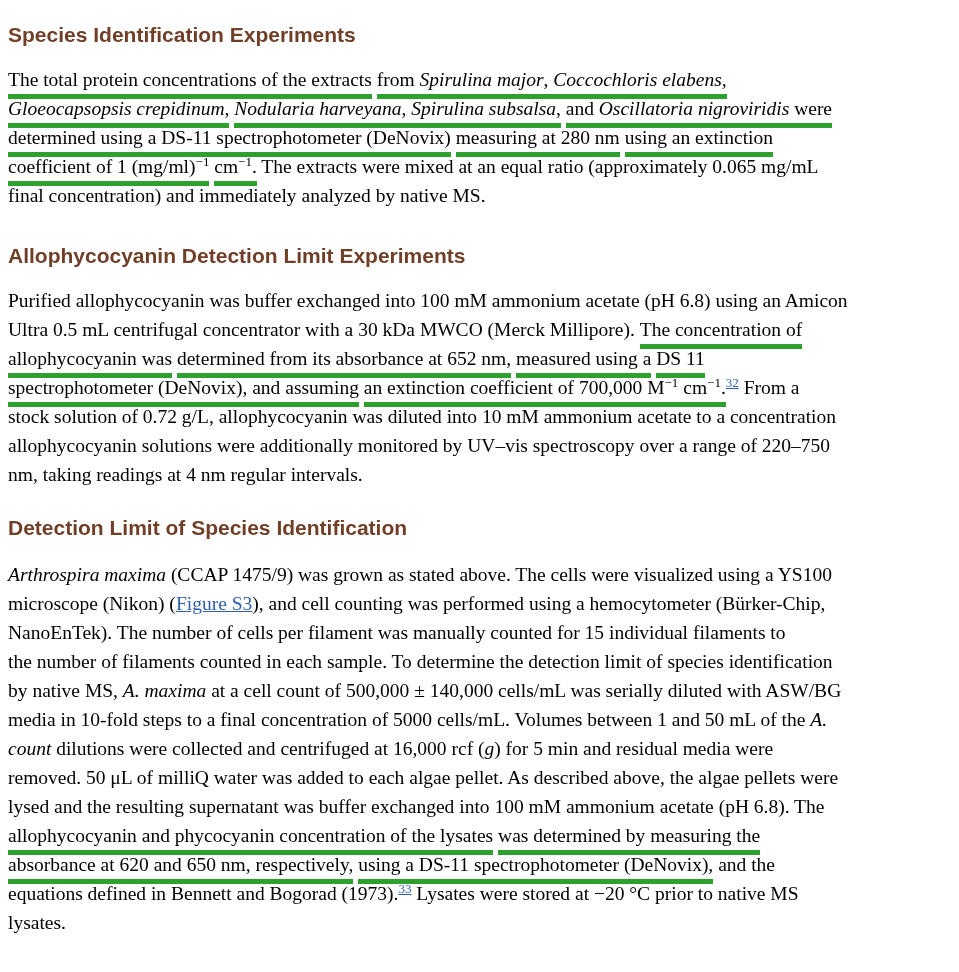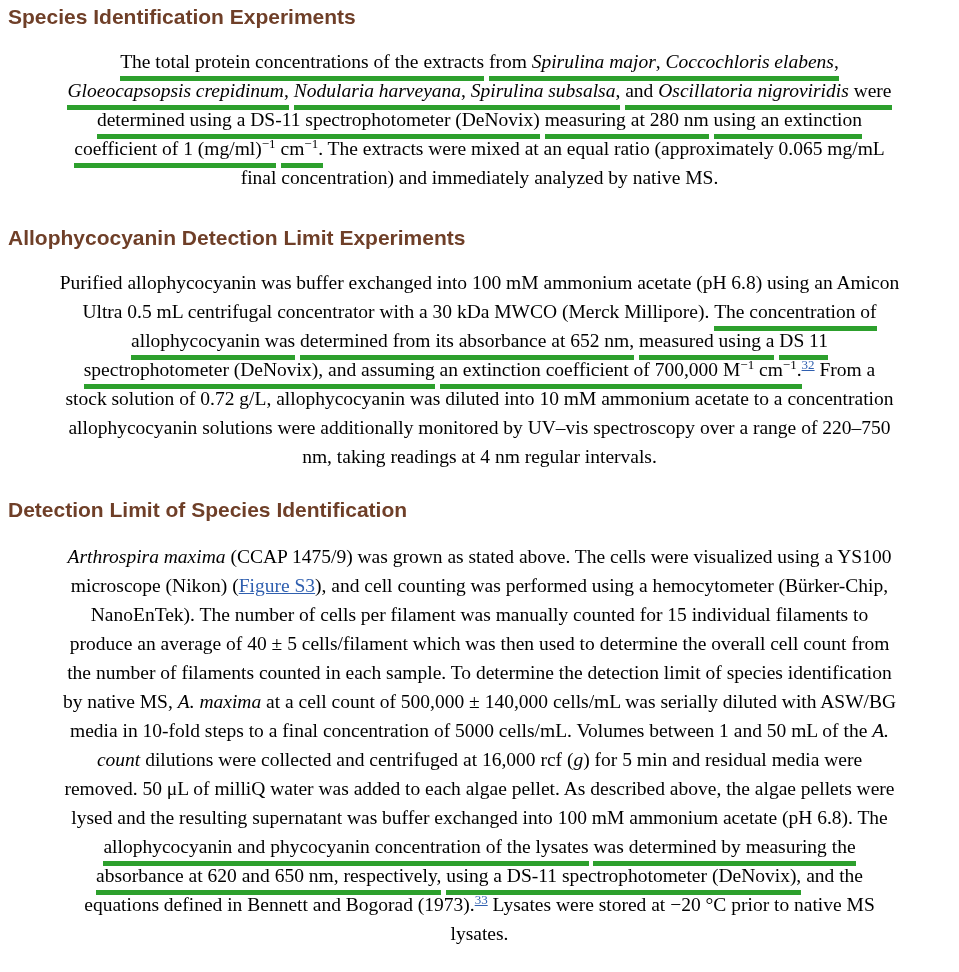--- a/index.html
+++ b/index.html
@@ -23,33 +23,32 @@
   }
   .section-heading{
     font-family:"Liberation Sans","DejaVu Sans",sans-serif;
     font-weight:bold;
     font-size:21px;
     line-height:25px;
     color:var(--heading-color);
     margin:33px 0 18px 0;
   }
   .section:first-child .section-heading{
-    margin-top:2px;
+    margin-top:20px;
   }
   .section:nth-child(3) .section-heading{
     margin-top:26px;
     margin-bottom:20px;
   }
   .paragraph{margin:0;}
   .line{
     font-size:19.5px;
     line-height:29px;
     height:29px;
     white-space:pre;
-    text-align:center;
   }
   .i{font-style:italic;}
   .u{
     display:inline-block;
     border-bottom:5px solid var(--underline-color);
   }
   .sup{
     font-size:13px;
     vertical-align:7px;
     line-height:0;
@@ -85,21 +84,20 @@
         <div class="line"><span>allophycocyanin solutions were additionally monitored by UV–vis spectroscopy over a range of 220–750</span></div>
         <div class="line"><span>nm, taking readings at 4 nm regular intervals.</span></div>
       </div>
     </div>
     <div class="section">
       <div class="section-heading">Detection Limit of Species Identification</div>
       <div class="paragraph">
         <div class="line"><span class="i">Arthrospira maxima</span><span> (CCAP 1475/9) was grown as stated above. The cells were visualized using a YS100</span></div>
         <div class="line"><span>microscope (Nikon) (</span><a href="#">Figure S3</a><span>), and cell counting was performed using a hemocytometer (Bürker-Chip,</span></div>
         <div class="line"><span>NanoEnTek). The number of cells per filament was manually counted for 15 individual filaments to</span></div>
-        <div class="line"><span>produce an average of 40 ± 5 cells/filament which was then used to determine the overall cell count from</span></div>
         <div class="line"><span>the number of filaments counted in each sample. To determine the detection limit of species identification</span></div>
         <div class="line"><span>by native MS, </span><span class="i">A. maxima</span><span> at a cell count of 500,000 ± 140,000 cells/mL was serially diluted with ASW/BG</span></div>
         <div class="line"><span>media in 10-fold steps to a final concentration of 5000 cells/mL. Volumes between 1 and 50 mL of the </span><span class="i">A.</span></div>
         <div class="line"><span class="i">count</span><span> dilutions were collected and centrifuged at 16,000 rcf (</span><span class="i">g</span><span>) for 5 min and residual media were</span></div>
         <div class="line"><span>removed. 50 μL of milliQ water was added to each algae pellet. As described above, the algae pellets were</span></div>
         <div class="line"><span>lysed and the resulting supernatant was buffer exchanged into 100 mM ammonium acetate (pH 6.8). The</span></div>
         <div class="line"><span class="u"><span>allophycocyanin and phycocyanin concentration of the lysates</span></span><span> </span><span class="u"><span>was determined by measuring the</span></span></div>
         <div class="line"><span class="u"><span>absorbance at 620 and 650 nm, respectively,</span></span><span> </span><span class="u"><span>using a DS-11 spectrophotometer (DeNovix),</span></span><span> and the</span></div>
         <div class="line"><span>equations defined in Bennett and Bogorad (1973).</span><a href="#" class="sup">33</a><span> Lysates were stored at −20 °C prior to native MS</span></div>
         <div class="line"><span>lysates.</span></div>

